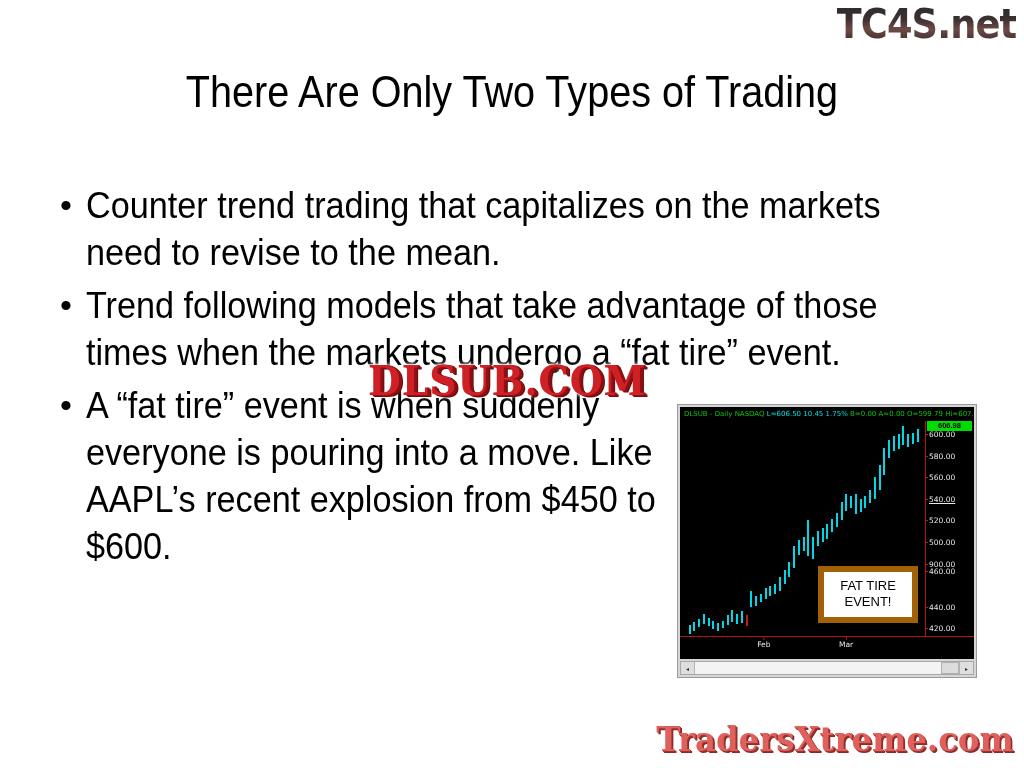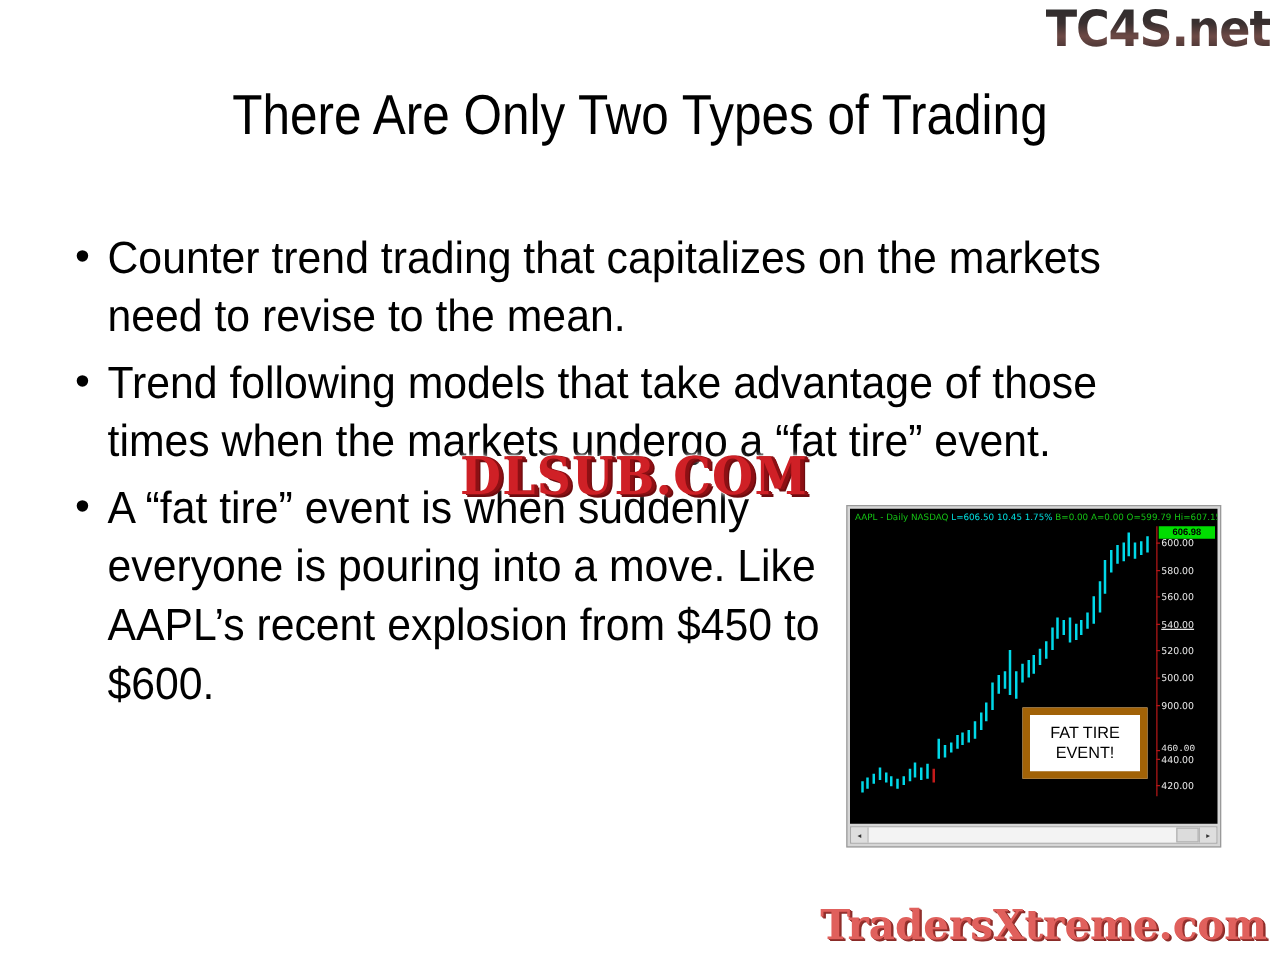--- a/index.html
+++ b/index.html
@@ -327,21 +327,21 @@
       <div class="bullet-text">A “fat tire” event is when suddenly everyone is pouring into a move.  Like AAPL’s recent explosion from $450 to $600.</div>
     </div>
   </div>
 
   <div id="dlsub-watermark">DLSUB.COM</div>
 
   <div id="chart-widget">
     <div id="chart-canvas">
 
       <div id="chart-header">
-        <span>AAPL</span>
+        <span>DLSUB</span>
         <span>-</span>
         <span>Daily</span>
         <span>NASDAQ</span>
         <span class="hx">L=606.50</span>
         <span class="hx">10.45</span>
         <span class="hx">1.75%</span>
         <span>B=0.00</span>
         <span>A=0.00</span>
         <span>O=599.79</span>
         <span>Hi=607.15</span>
@@ -402,25 +402,29 @@
 
       <div id="price-axis">
         <div id="last-price" style="top: 0px;">606.98</div>
       <div class="price-tick" style="top: 8.96px;">600.00</div>
           <div class="price-tick" style="top: 30.56px;">580.00</div>
           <div class="price-tick" style="top: 52.16px;">560.00</div>
           <div class="price-tick" style="top: 73.76px; text-decoration: underline;">540.00</div>
           <div class="price-tick" style="top: 95.36px;">520.00</div>
           <div class="price-tick" style="top: 116.96px;">500.00</div>
           <div class="price-tick" style="top: 138.56px;">900.00</div>
-          <div class="price-tick" style="top: 175px; font-family: Liberation Mono, monospace;">460.00</div>
+          <div class="price-tick" style="top: 146px;">460.00</div>
           <div class="price-tick" style="top: 181.76px; text-align: center;">440.00</div>
           <div class="price-tick" style="top: 203.36px;">420.00</div>
         </div>
 
+      <div id="date-axis">
+          <div class="date-tick" style="left: 83.79px;">Feb</div>
+          <div class="date-tick" style="left: 166.11px;">Mar</div>
+        </div>
 
       <div id="fat-tire-note">
         <div>FAT TIRE</div>
         <div>EVENT!</div>
       </div>
 
     </div>
 
     <div id="chart-scrollbar">
       <div class="sb-arrow">◂</div>

